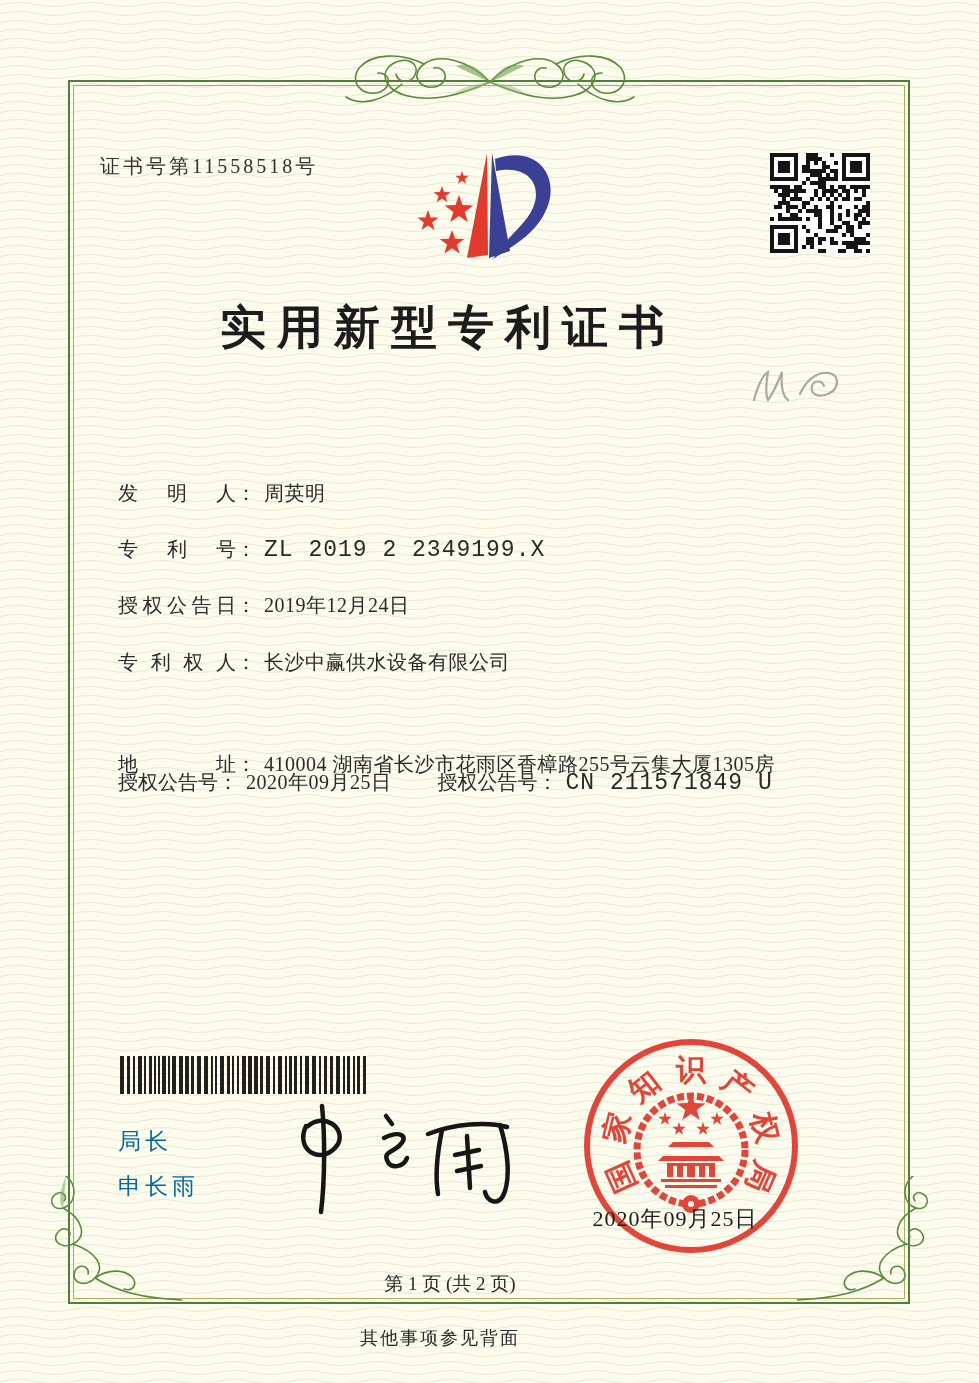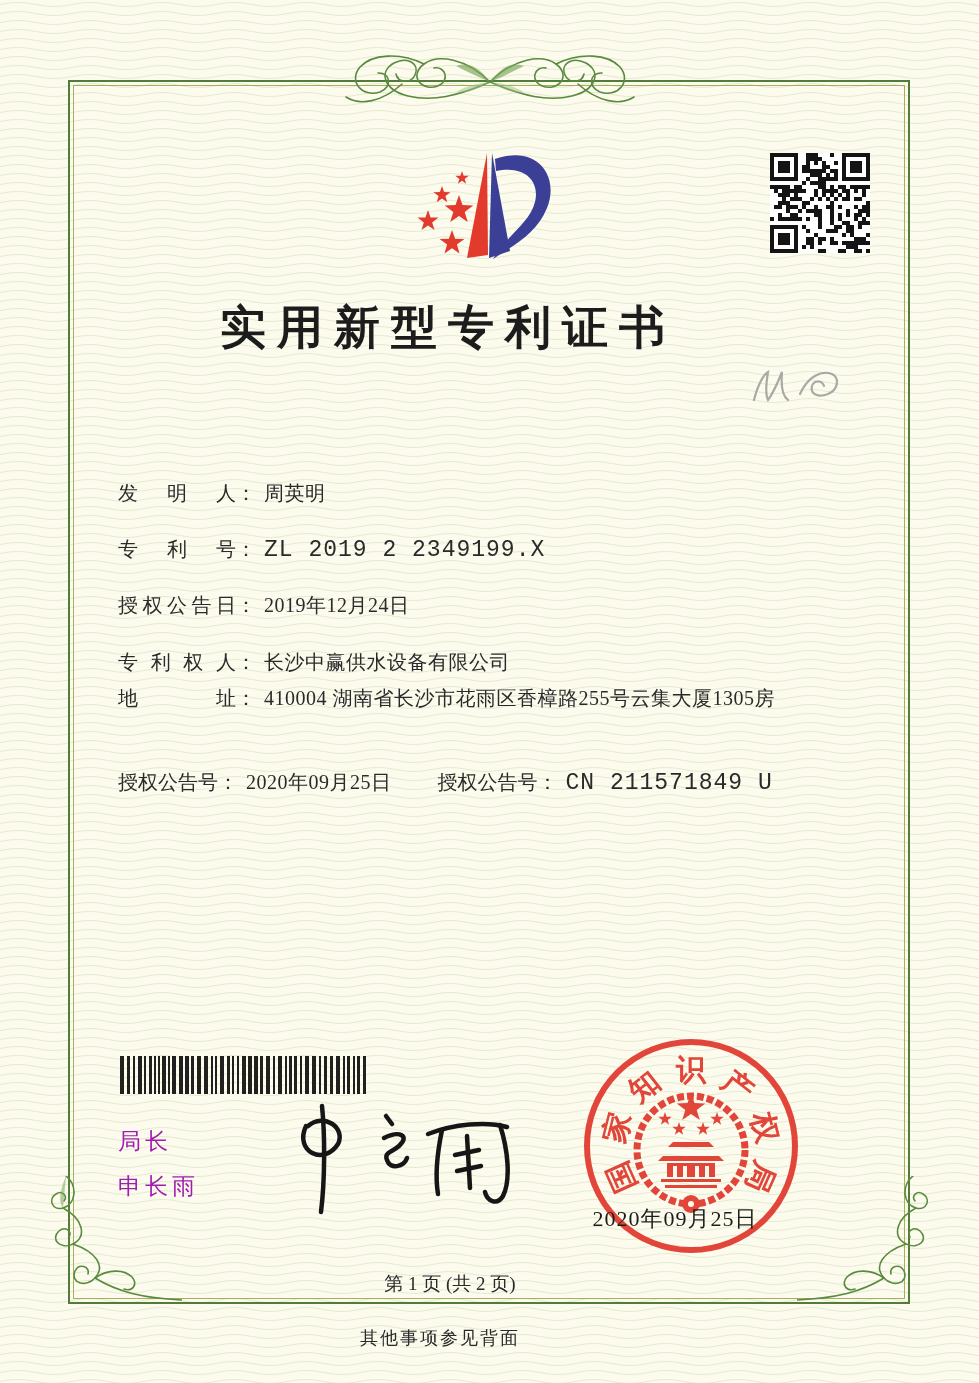--- a/index.html
+++ b/index.html
@@ -20,28 +20,28 @@
   
   #cert-no{left:100px;top:153px;font-size:20px;letter-spacing:3px;color:#30322f;z-index:3;}
   #title{left:0;top:297px;width:896px;text-align:center;font-size:46px;font-weight:700;
     letter-spacing:11px;color:#1c1c1c;z-index:3;}
   .field-row{left:118px;width:762px;font-size:20px;color:#2a2a2a;z-index:3;white-space:nowrap;}
   .flabel{display:inline-block;width:118px;text-align:justify;text-align-last:justify;vertical-align:top;}
   .fcolon{display:inline-block;margin-right:8px;}
   .fvalue{letter-spacing:.5px;}
   .mono{font-family:"Liberation Mono","DejaVu Sans Mono",monospace;font-size:23px;letter-spacing:1px;}
   #row-name{top:424px;} #row-inventor{top:480px;} #row-patno{top:536px;}
-  #row-appdate{top:592px;} #row-patentee{top:649px;} #row-address{top:685px;}
+  #row-appdate{top:592px;} #row-patentee{top:649px;} #row-address{top:751px;}
   #row-grant{top:769px;}
   #row-grant .g2{margin-left:46px;}
   #paragraphs{left:118px;top:816px;width:748px;font-size:19.5px;line-height:37px;
     color:#222;text-align:justify;z-index:3;}
   #paragraphs p{margin:0;text-indent:2em;}
   #barcode{left:120px;top:1056px;z-index:3;}
-  #commissioner{left:118px;top:1126px;font-size:23px;color:#a21caf;z-index:3;
+  #commissioner{left:118px;top:1126px;font-size:23px;color:#0369a1;z-index:3;
     font-family:"Liberation Sans","DejaVu Sans",sans-serif;}
   #commissioner div{margin-bottom:14px;letter-spacing:4px;}
   #signature{left:266px;top:1100px;z-index:4;}
   #seal{left:575px;top:1030px;z-index:5;opacity:.9;}
   #seal-date{left:555px;top:1204px;width:240px;text-align:center;font-size:22px;
     letter-spacing:1px;color:#1d1d1d;z-index:6;}
   #handmark{left:748px;top:356px;z-index:3;opacity:.75;}
   #page-num{left:330px;top:1271px;width:240px;text-align:center;font-size:19px;color:#2a2a2a;z-index:3;}
   #back-note{left:340px;top:1326px;width:200px;text-align:center;font-size:18px;
     letter-spacing:2px;color:#2a2a2a;z-index:3;}
@@ -92,20 +92,21 @@
   <svg class="abs flourish" style="left:797px;top:1176px;" width="136" height="142" viewBox="0 0 136 142">
     <g transform="translate(136,0) scale(-1,1)" stroke="#5a8a3e" fill="none" stroke-width="1.6" stroke-linecap="round">
       <path d="M20,0 C32,10 30,28 17,32 C6,35 2,23 10,18 C16,14 22,20 18,25"></path>
       <path d="M17,32 C36,42 42,60 27,68 C14,74 4,63 13,55 C19,50 27,55 23,61"></path>
       <path d="M27,68 C50,76 60,90 49,102 C40,112 24,107 29,95 C33,87 44,90 42,98"></path>
       <path d="M49,102 C72,116 96,122 136,124"></path>
       <path d="M49,102 C62,93 78,93 86,101 C92,108 87,116 78,113"></path>
     </g>
   </svg>
 
+  <div class="abs" id="cert-no">证书号第11558518号</div>
 
   <svg class="abs" style="left:405px;top:140px;z-index:3;" width="160" height="130" viewBox="0 0 160 130">
     <g fill="#e23b2e">
       <path d="M57.0,31.0L58.6,35.7L63.7,35.8L59.7,38.9L61.1,43.7L57.0,40.8L52.9,43.7L54.3,38.9L50.3,35.8L55.4,35.7Z"></path>
       <path d="M37.0,46.0L39.1,52.1L45.6,52.2L40.4,56.1L42.3,62.3L37.0,58.6L31.7,62.3L33.6,56.1L28.4,52.2L34.9,52.1Z"></path>
       <path d="M23.0,70.0L25.6,77.4L33.5,77.6L27.2,82.4L29.5,89.9L23.0,85.4L16.5,89.9L18.8,82.4L12.5,77.6L20.4,77.4Z"></path>
       <path d="M54.0,55.0L57.5,65.1L68.3,65.4L59.7,71.9L62.8,82.1L54.0,76.0L45.2,82.1L48.3,71.9L39.7,65.4L50.5,65.1Z"></path>
       <path d="M47.0,90.0L50.1,98.8L59.4,99.0L51.9,104.6L54.6,113.5L47.0,108.2L39.4,113.5L42.1,104.6L34.6,99.0L43.9,98.8Z"></path>
     </g>
     <path fill="#e23b2e" d="M82,13 L62,118 L83,115 Z"></path>

